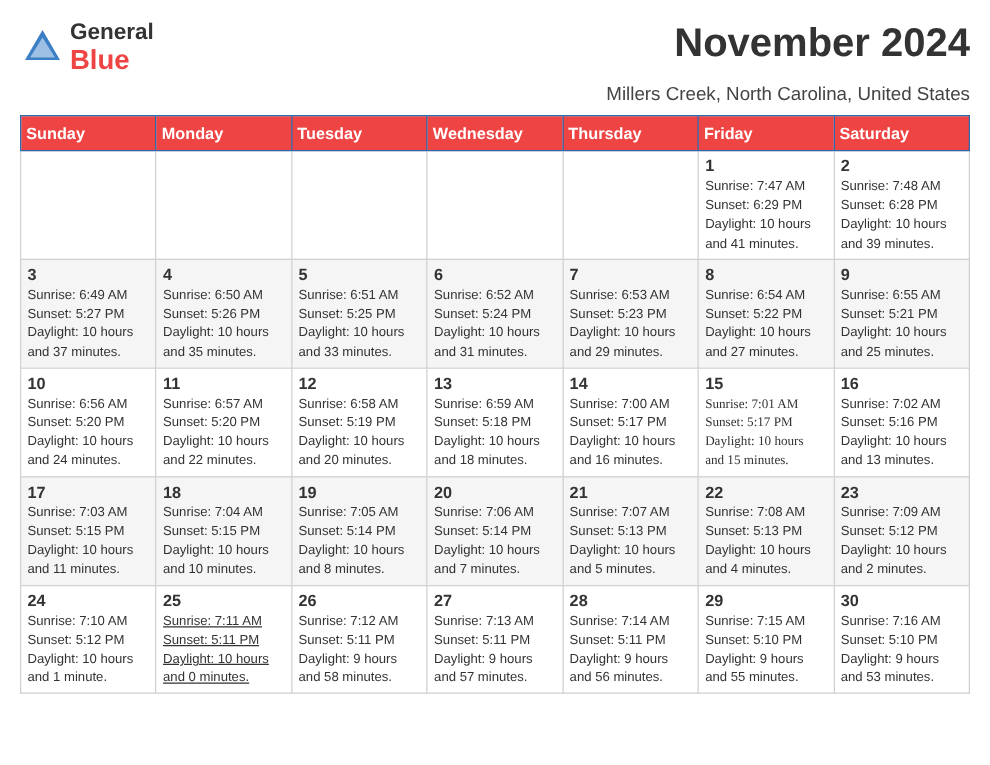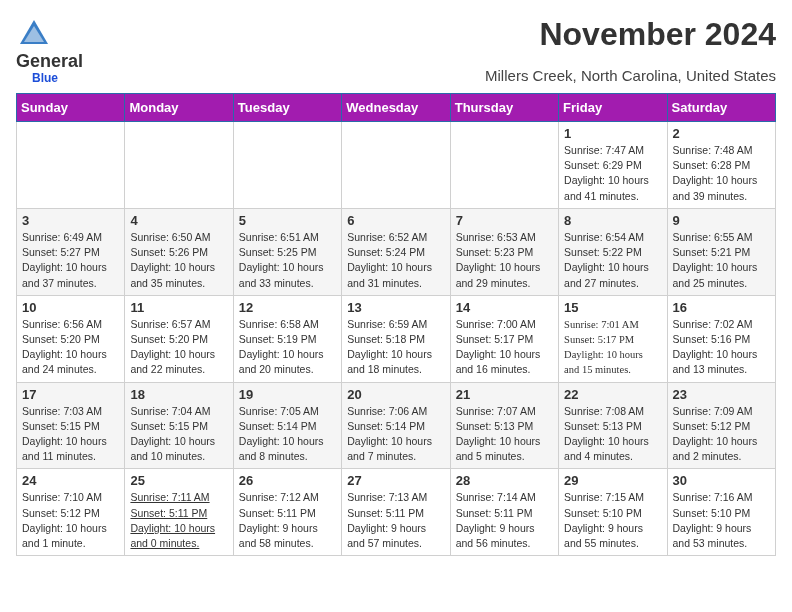--- a/index.html
+++ b/index.html
@@ -11,38 +11,36 @@
       padding: 16px;
     }
     .header-section {
       display: flex;
       justify-content: space-between;
       align-items: flex-start;
       margin-bottom: 8px;
     }
     .logo {
       display: flex;
-      align-items: flex-start;
-      flex-direction: column;
+      align-items: center;
     }
     .logo-text {
       display: flex;
       flex-direction: column;
       line-height: 1.1;
     }
     .logo-general {
       font-size: 18px;
       font-weight: bold;
       color: #333;
     }
     .logo-blue {
-      font-size: 12px;
-      font-weight: bold;
-      color: #1d4ed8;
-      margin-left: 16px;
+      font-size: 22px;
+      font-weight: bold;
+      color: #ef4444;
     }
     .logo-icon {
       width: 36px;
       height: 36px;
       margin-right: 4px;
     }
     .title-section {
       text-align: right;
     }
     .month-title {
@@ -53,21 +51,21 @@
     .location-title {
       font-size: 15px;
       color: #444;
       margin-top: 14px;
     }
     .calendar-table {
       width: 100%;
       border-collapse: collapse;
     }
     .calendar-table th {
-      background: #a21caf;
+      background: #ef4444;
       color: #fff;
       font-size: 13px;
       font-weight: bold;
       padding: 6px 4px;
       text-align: left;
       border: 1px solid #2a6aaa;
     }
     .calendar-table td {
       vertical-align: top;
       padding: 4px 5px;

